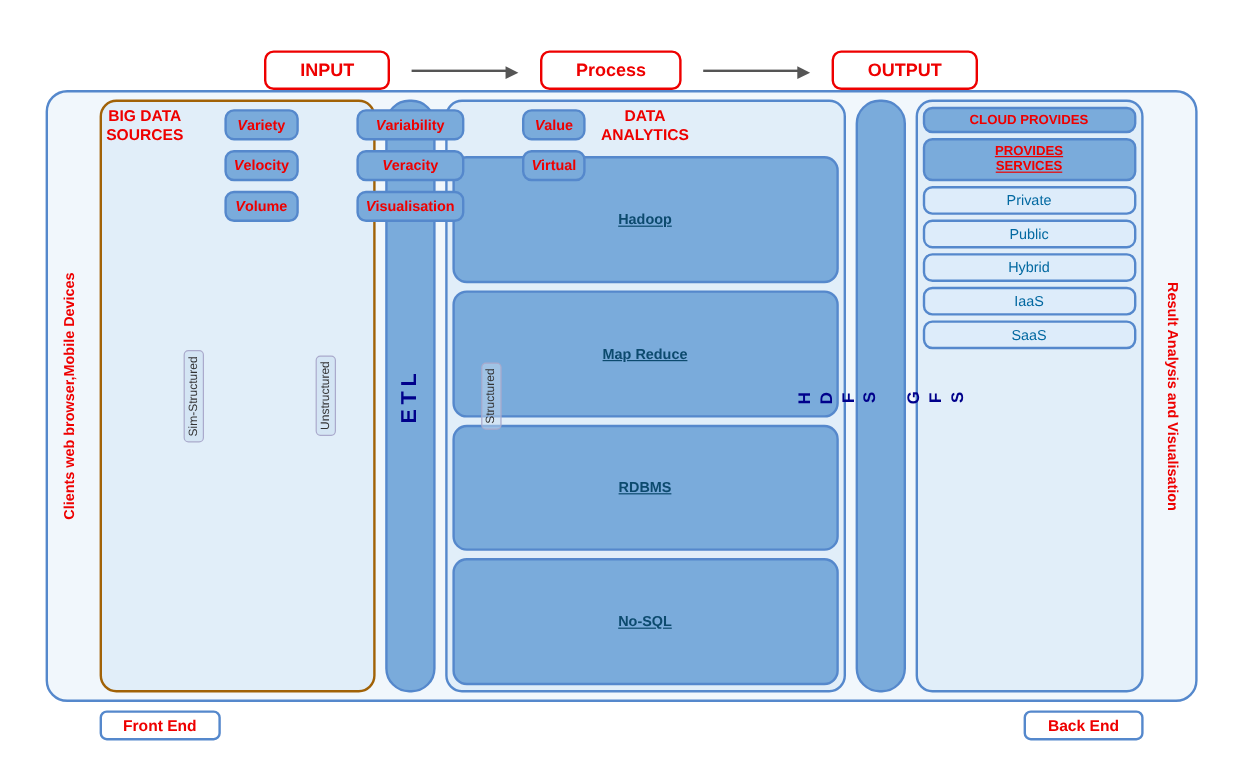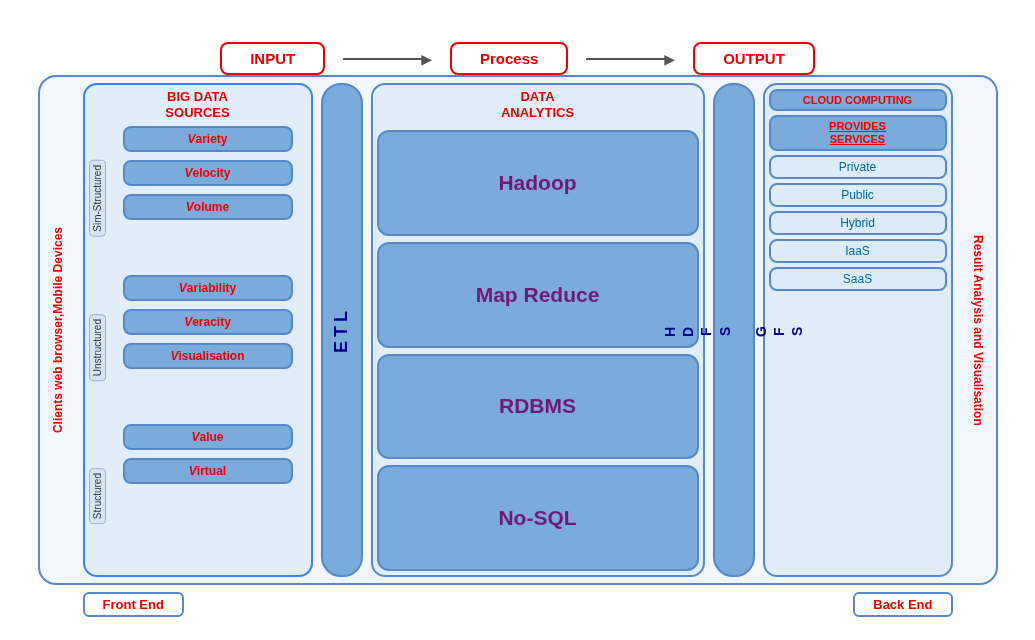--- a/index.html
+++ b/index.html
@@ -119,24 +119,24 @@
       bottom: 48px;
       display: flex;
       flex-direction: row;
       gap: 8px;
       align-items: stretch;
     }
 
     
     .big-data-panel {
       display: flex;
-      flex-direction: column;
+      flex-direction: row;
       width: 230px;
       flex-shrink: 0;
-      border: 2px solid #3b82f6;
+      border: 2px solid #a16207;
       border-radius: 14px;
       background: rgba(180,210,240,0.25);
       padding: 4px 4px 4px 4px;
       position: relative;
     }
     .panel-title {
       text-align: center;
       color: #e00;
       font-weight: bold;
       font-size: 13px;
@@ -221,23 +221,24 @@
       gap: 6px;
     }
     .analytics-item {
       flex: 1;
       border: 2px solid #5588cc;
       border-radius: 12px;
       background: #7aabdb;
       display: flex;
       align-items: center;
       justify-content: center;
-      color: #701a75;
-      font-weight: bold;
-      font-size: 21px;
+      color: #0c4a6e;
+      font-weight: bold;
+      font-size: 12px;
+      text-decoration: underline;
     }
 
     
     .hdfs-panel {
       width: 42px;
       flex-shrink: 0;
       border: 2px solid #5588cc;
       border-radius: 20px;
       background: #7aabdb;
       display: flex;
@@ -410,21 +411,21 @@
       <div class="analytics-item">Map Reduce</div>
       <div class="analytics-item">RDBMS</div>
       <div class="analytics-item">No-SQL</div>
     </div>
 
     <div class="hdfs-panel">
       <span class="hdfs-text">H<br>D<br>F<br>S<br><br>G<br>F<br>S</span>
     </div>
 
     <div class="cloud-panel">
-      <div class="cloud-chip red-text">CLOUD COMPUTING</div>
+      <div class="cloud-chip red-text">CLOUD PROVIDES</div>
       <div class="cloud-chip provides">
         <span>PROVIDES</span><br>
         <span>SERVICES</span>
       </div>
       <div class="cloud-chip light">Private</div>
       <div class="cloud-chip light">Public</div>
       <div class="cloud-chip light">Hybrid</div>
       <div class="cloud-chip light">IaaS</div>
       <div class="cloud-chip light">SaaS</div>
     </div>

